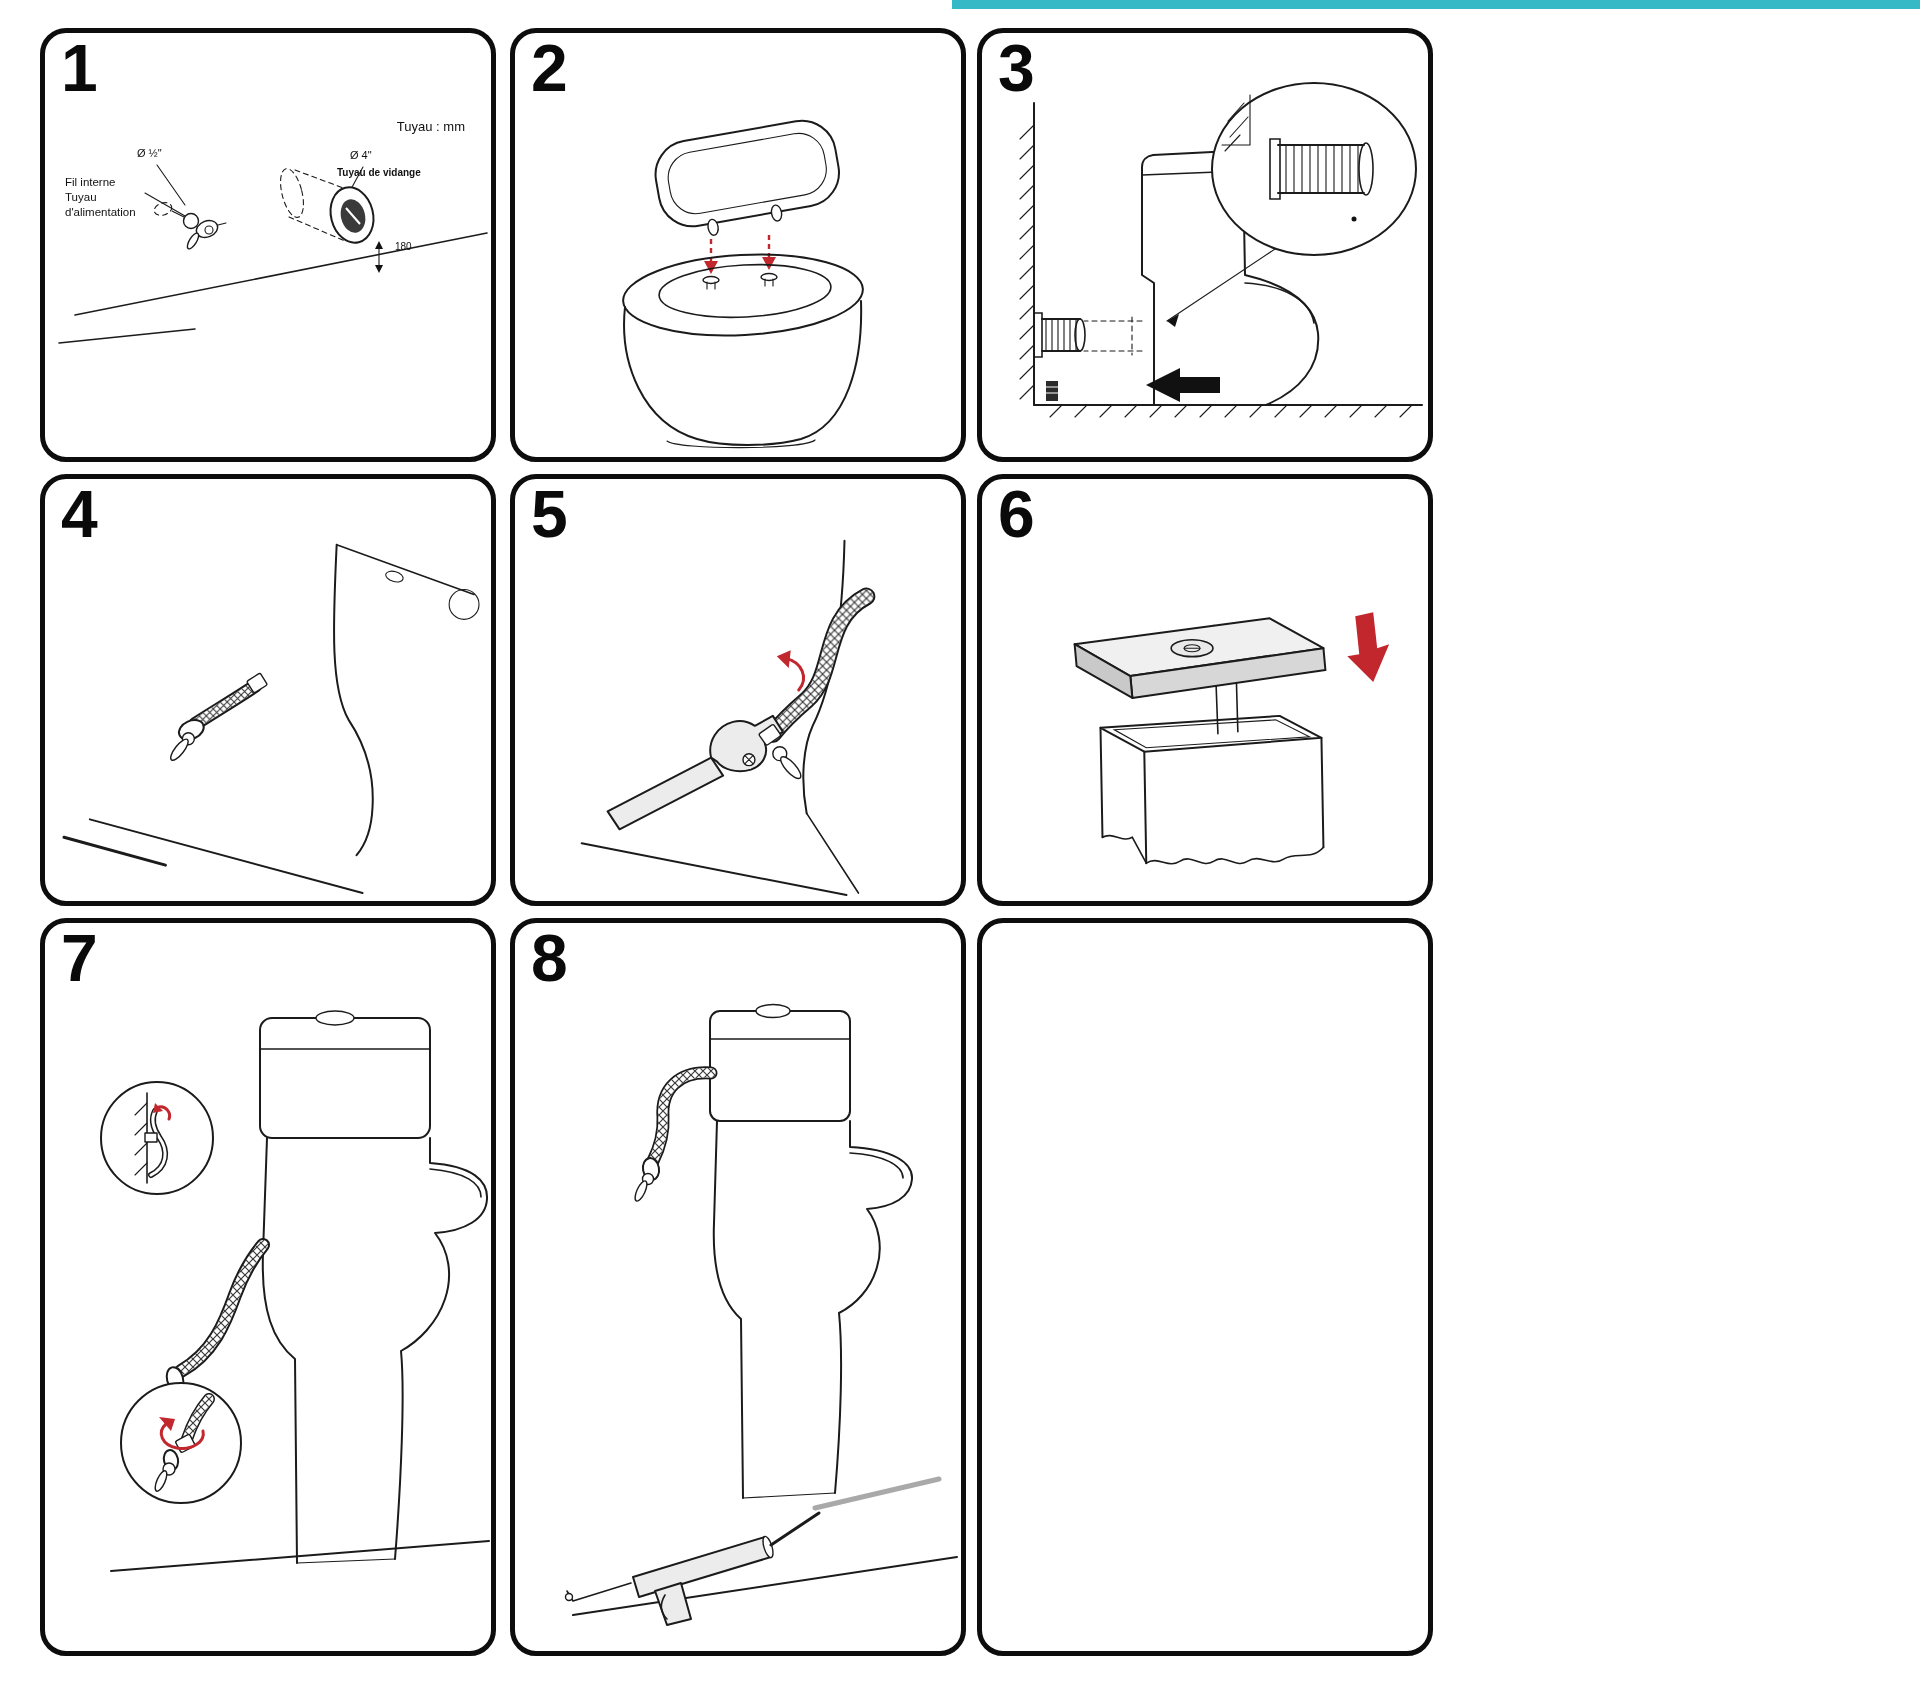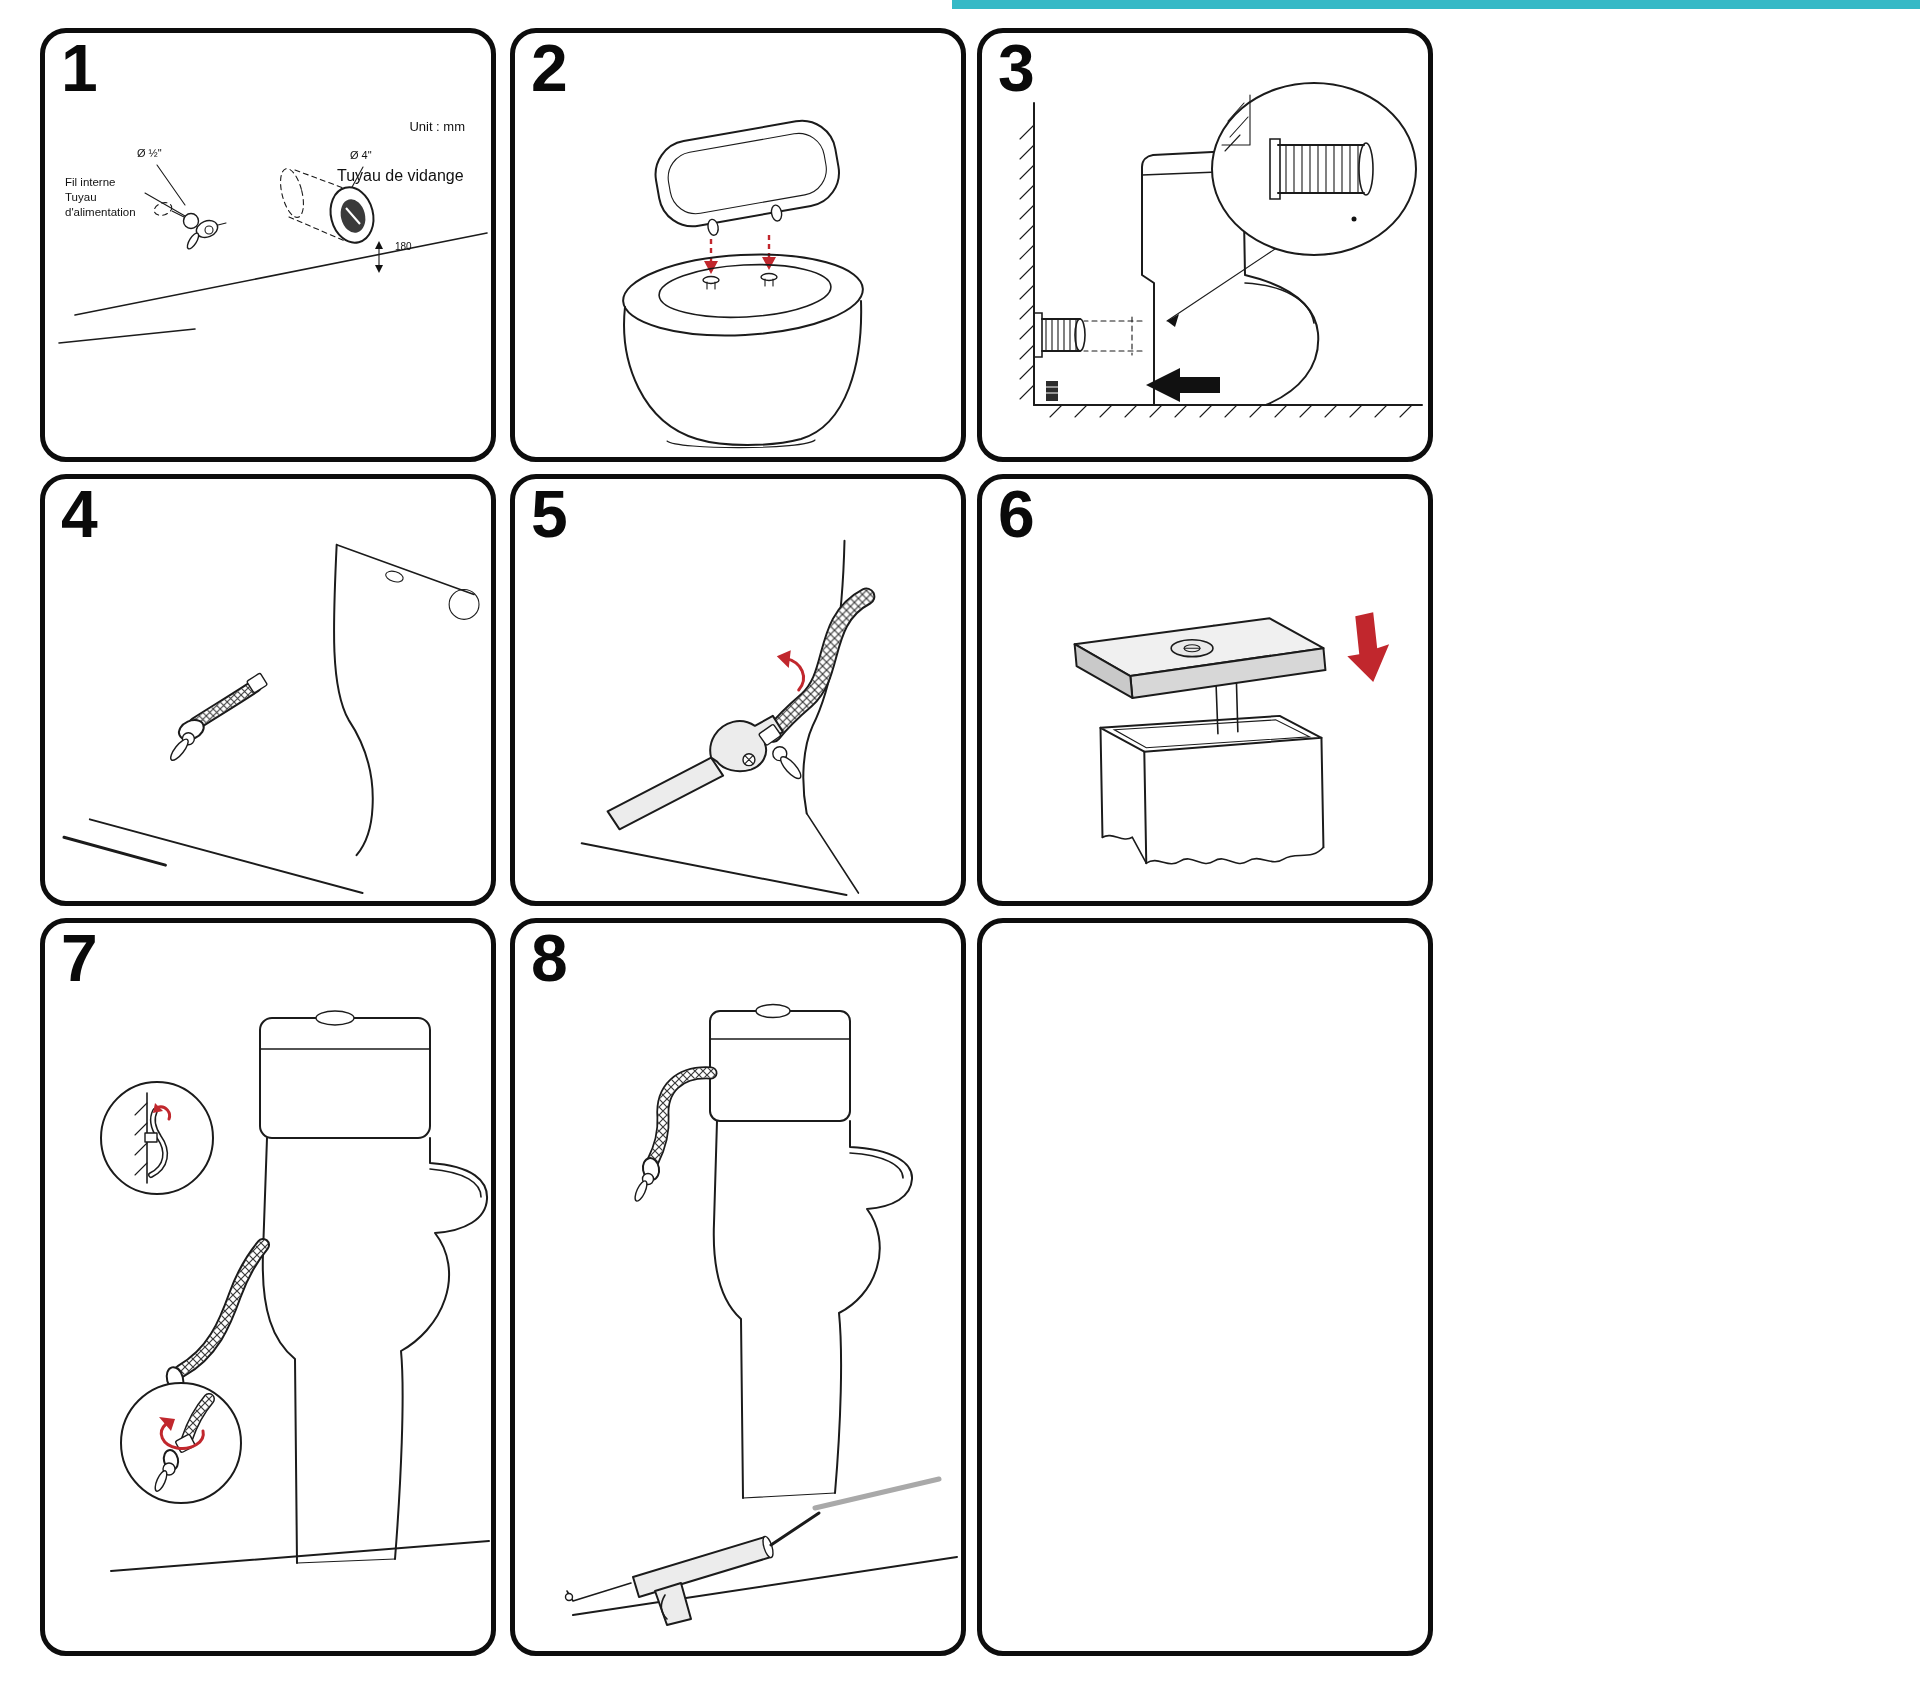--- a/index.html
+++ b/index.html
@@ -9,21 +9,21 @@
   .panel{position:absolute;background:#fff;border:5px solid #0d0d0d;border-radius:26px}
   .c1{left:40px;width:456px}.c2{left:510px;width:456px}.c3{left:977px;width:456px}
   .r1{top:28px;height:434px}.r2{top:474px;height:432px}.r3{top:918px;height:738px}
   .step-num{position:absolute;top:2px;left:16px;font-size:66px;font-weight:700;color:#0a0a0a;line-height:1;letter-spacing:-2px;z-index:3}
   .panel svg{position:absolute;left:0;top:0;width:100%;height:100%}
   .lbl{position:absolute;color:#111;white-space:nowrap;z-index:2}
   .p1-unit{top:86px;right:26px;font-size:13px}
   .p1-supply{top:142px;left:20px;font-size:11.5px;font-weight:normal;line-height:1.3}
   .p1-supdia{top:114px;left:92px;font-size:11px}
   .p1-drndia{top:116px;left:305px;font-size:11px}
-  .p1-drnlbl{top:134px;left:292px;font-size:16px;font-weight:normal}
+  .p1-drnlbl{top:134px;left:292px;font-size:10px;font-weight:bold}
   .p1-dim{top:208px;left:350px;font-size:10px}
   
   .ln{fill:none;stroke:#1b1b1b;stroke-width:2;stroke-linecap:round;stroke-linejoin:round}
   .ln3{fill:none;stroke:#1b1b1b;stroke-width:3;stroke-linecap:round;stroke-linejoin:round}
   .tn{fill:none;stroke:#1b1b1b;stroke-width:1.1;stroke-linecap:round}
   .tn2{fill:none;stroke:#1b1b1b;stroke-width:1.6;stroke-linecap:round}
   .dsh{stroke-dasharray:5 4}
   .wfill{fill:#fff;stroke:#1b1b1b;stroke-width:2;stroke-linejoin:round}
   .wfill-t{fill:#fff;stroke:#1b1b1b;stroke-width:1.4;stroke-linejoin:round}
   .gfill{fill:#ececec;stroke:#1b1b1b;stroke-width:2;stroke-linejoin:round}
@@ -33,21 +33,21 @@
   .blkf{fill:#111;stroke:none}
 </style>
 </head>
 <body>
 
 <div class="page">
   <div class="accent-bar"></div>
 
   <section class="panel r1 c1">
     <div class="step-num">1</div>
-    <div class="lbl p1-unit">Unit : mm</div>
+    <div class="lbl p1-unit">Tuyau : mm</div>
     <div class="lbl p1-supply">
       <div>Fil interne</div>
       <div>Tuyau</div>
       <div>d'alimentation</div>
     </div>
     <div class="lbl p1-supdia">Ø ½"</div>
     <div class="lbl p1-drndia">Ø 4"</div>
     <div class="lbl p1-drnlbl">Tuyau de vidange</div>
     <div class="lbl p1-dim">180</div>
     <svg viewBox="0 0 446 424">

